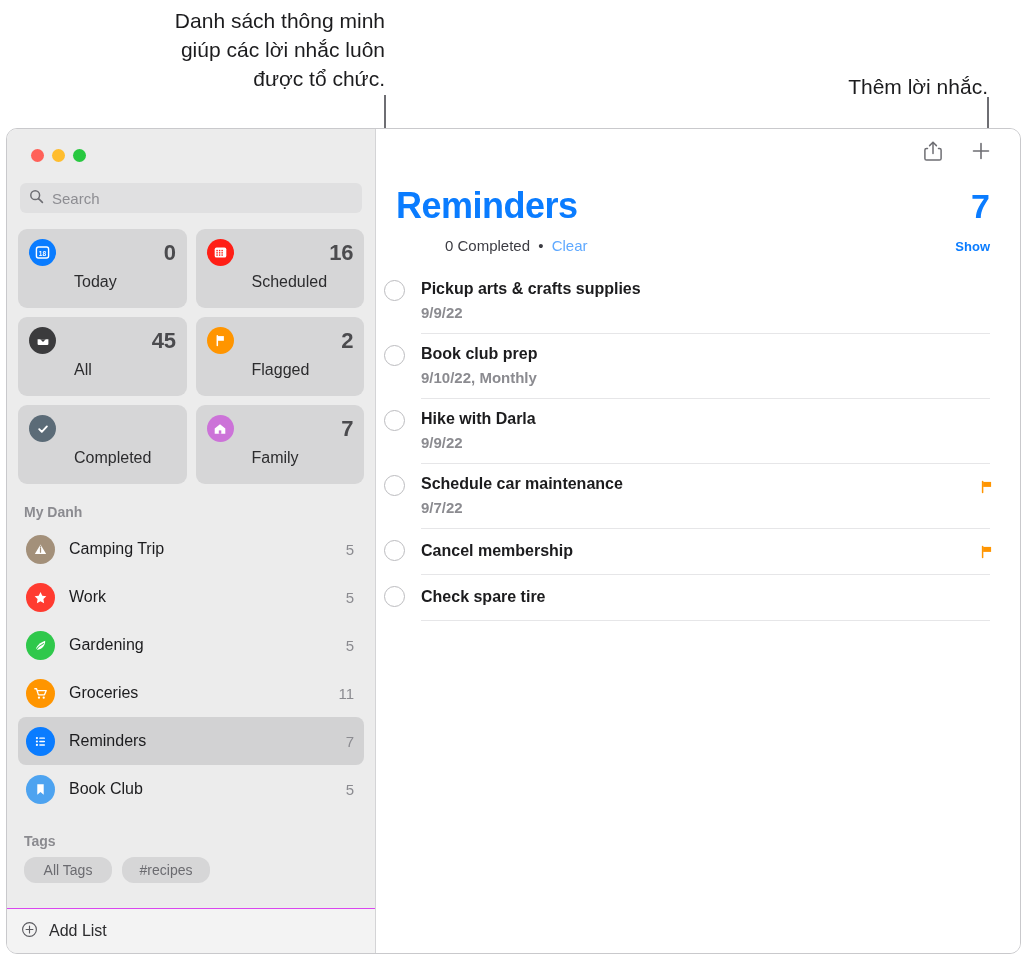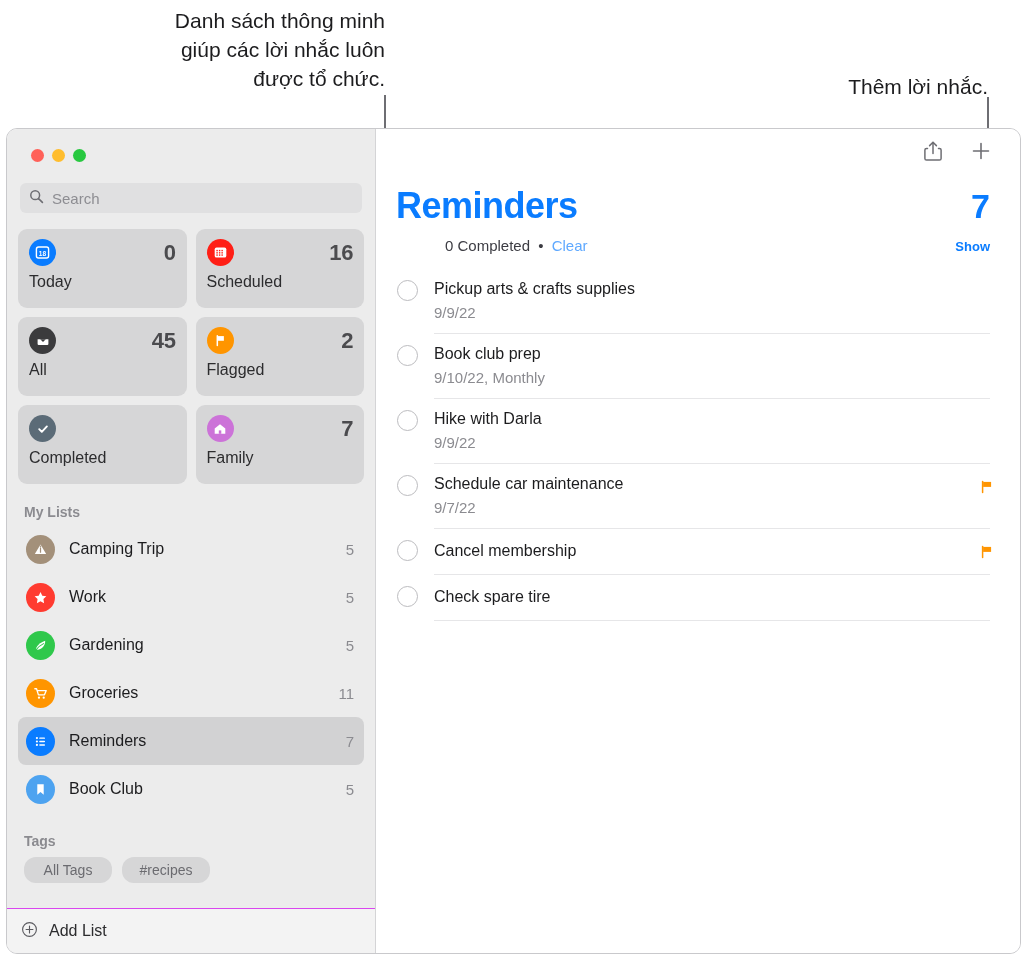--- a/index.html
+++ b/index.html
@@ -109,21 +109,21 @@
   .smart-icon {
     width: 27px; height: 27px; border-radius: 50%;
     display: flex; align-items: center; justify-content: center;
   }
   .smart-count {
     font-size: 22px; font-weight: bold; color: #4b4b4e;
     letter-spacing: -0.4px;
   }
   .smart-label {
     margin-top: 7px;
-    font-size: 16px; color: #2c2c2e;
+    font-size: 16px; color: #2c2c2e; margin-left: 45px;
   }
 
   
   .section-header {
     font-size: 14px; font-weight: bold;
     color: #8b8b90;
     padding: 20px 6px 5px 6px;
   }
 
   
@@ -216,21 +216,21 @@
     align-items: baseline;
     justify-content: space-between;
     padding: 10px 30px 0 21px;
     margin-left: 48px;
   }
   #completed-meta { font-size: 15px; color: #3c3c43; }
   .sep { color: #3c3c43; padding: 0 4px; }
   #clear-link { color: #5fa9ff; cursor: default; }
   #show-link { font-size: 13px; color: #0a7cff; font-weight: bold; cursor: default; }
 
-  #reminder-list { margin-top: 15px; padding-left: 21px; }
+  #reminder-list { margin-top: 15px; padding-left: 8px; font-weight: bold; }
   .reminder-row {
     display: flex;
     align-items: flex-start;
     gap: 16px;
     padding: 0 30px 0 0;
     position: relative;
   }
   .check-circle {
     width: 21px; height: 21px;
     border: 1.5px solid #bcbcbf;
@@ -377,21 +377,21 @@
                   <path d="M8 3.2 13.3 7.6v5.2H2.7V7.6z" fill="#fff"></path>
                   <rect x="6.8" y="9.4" width="2.5" height="3.4" fill="#cc73d8"></rect>
                 </svg>
               </div>
               <div class="smart-count">7</div>
             </div>
             <div class="smart-label">Family</div>
           </div>
         </div>
 
-        <div class="section-header">My Lists</div>
+        <div class="section-header">My Danh</div>
 
         <div class="list-row">
           <div class="list-icon" style="background:#a3907a">
             <svg width="17" height="17" viewBox="0 0 18 18">
               <path d="M9 3.6 15 13.8H3z" fill="#fff"></path>
               <path d="M9 7.2v4.6" stroke="#a3907a" stroke-width="1.3" stroke-linecap="round"></path>
               <circle cx="9" cy="5.6" r="0.8" fill="#a3907a"></circle>
             </svg>
           </div>
           <div class="list-name">Camping Trip</div>

